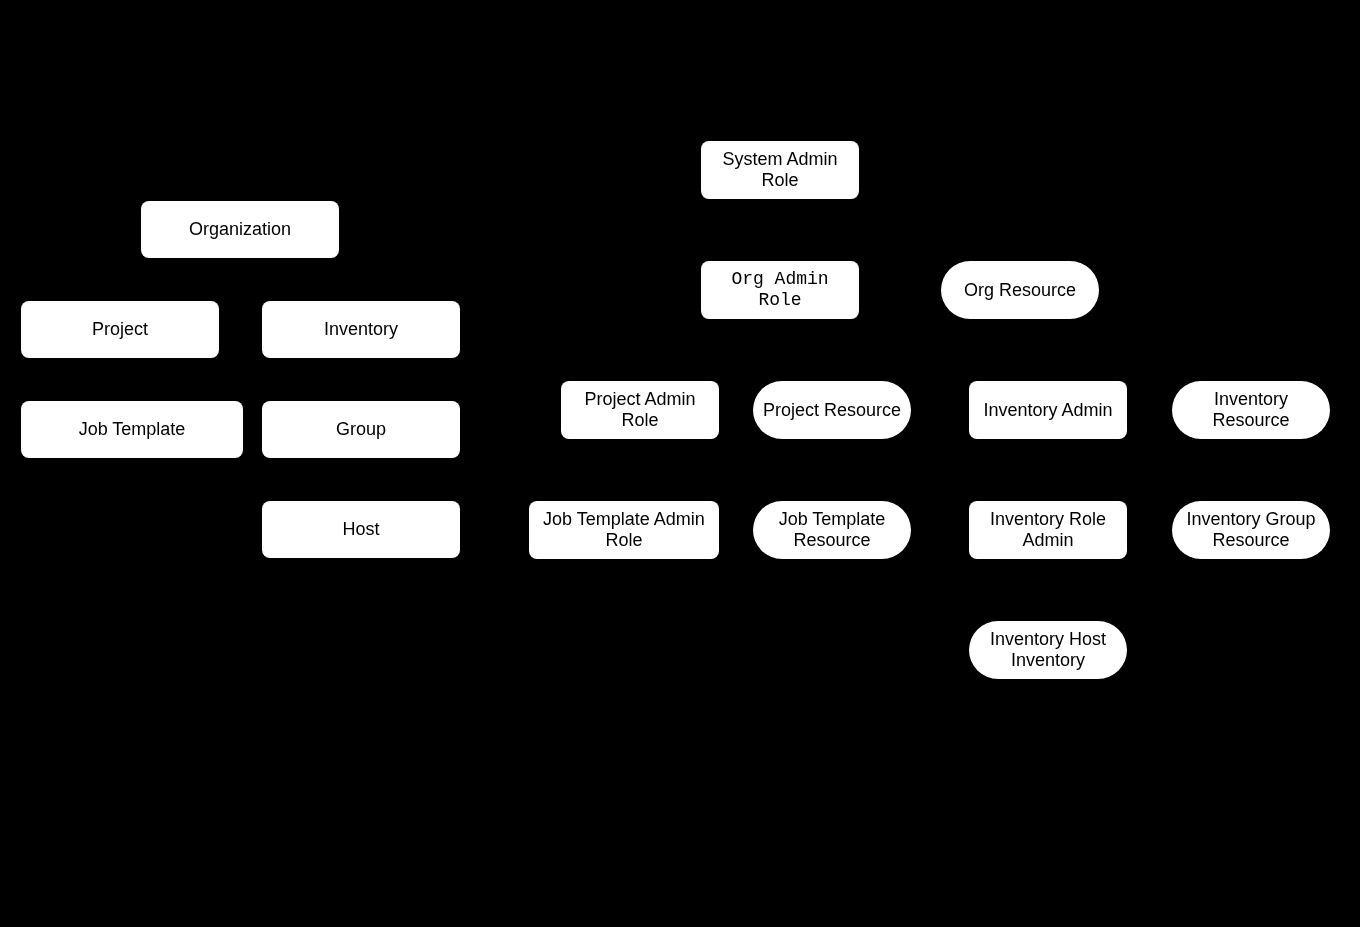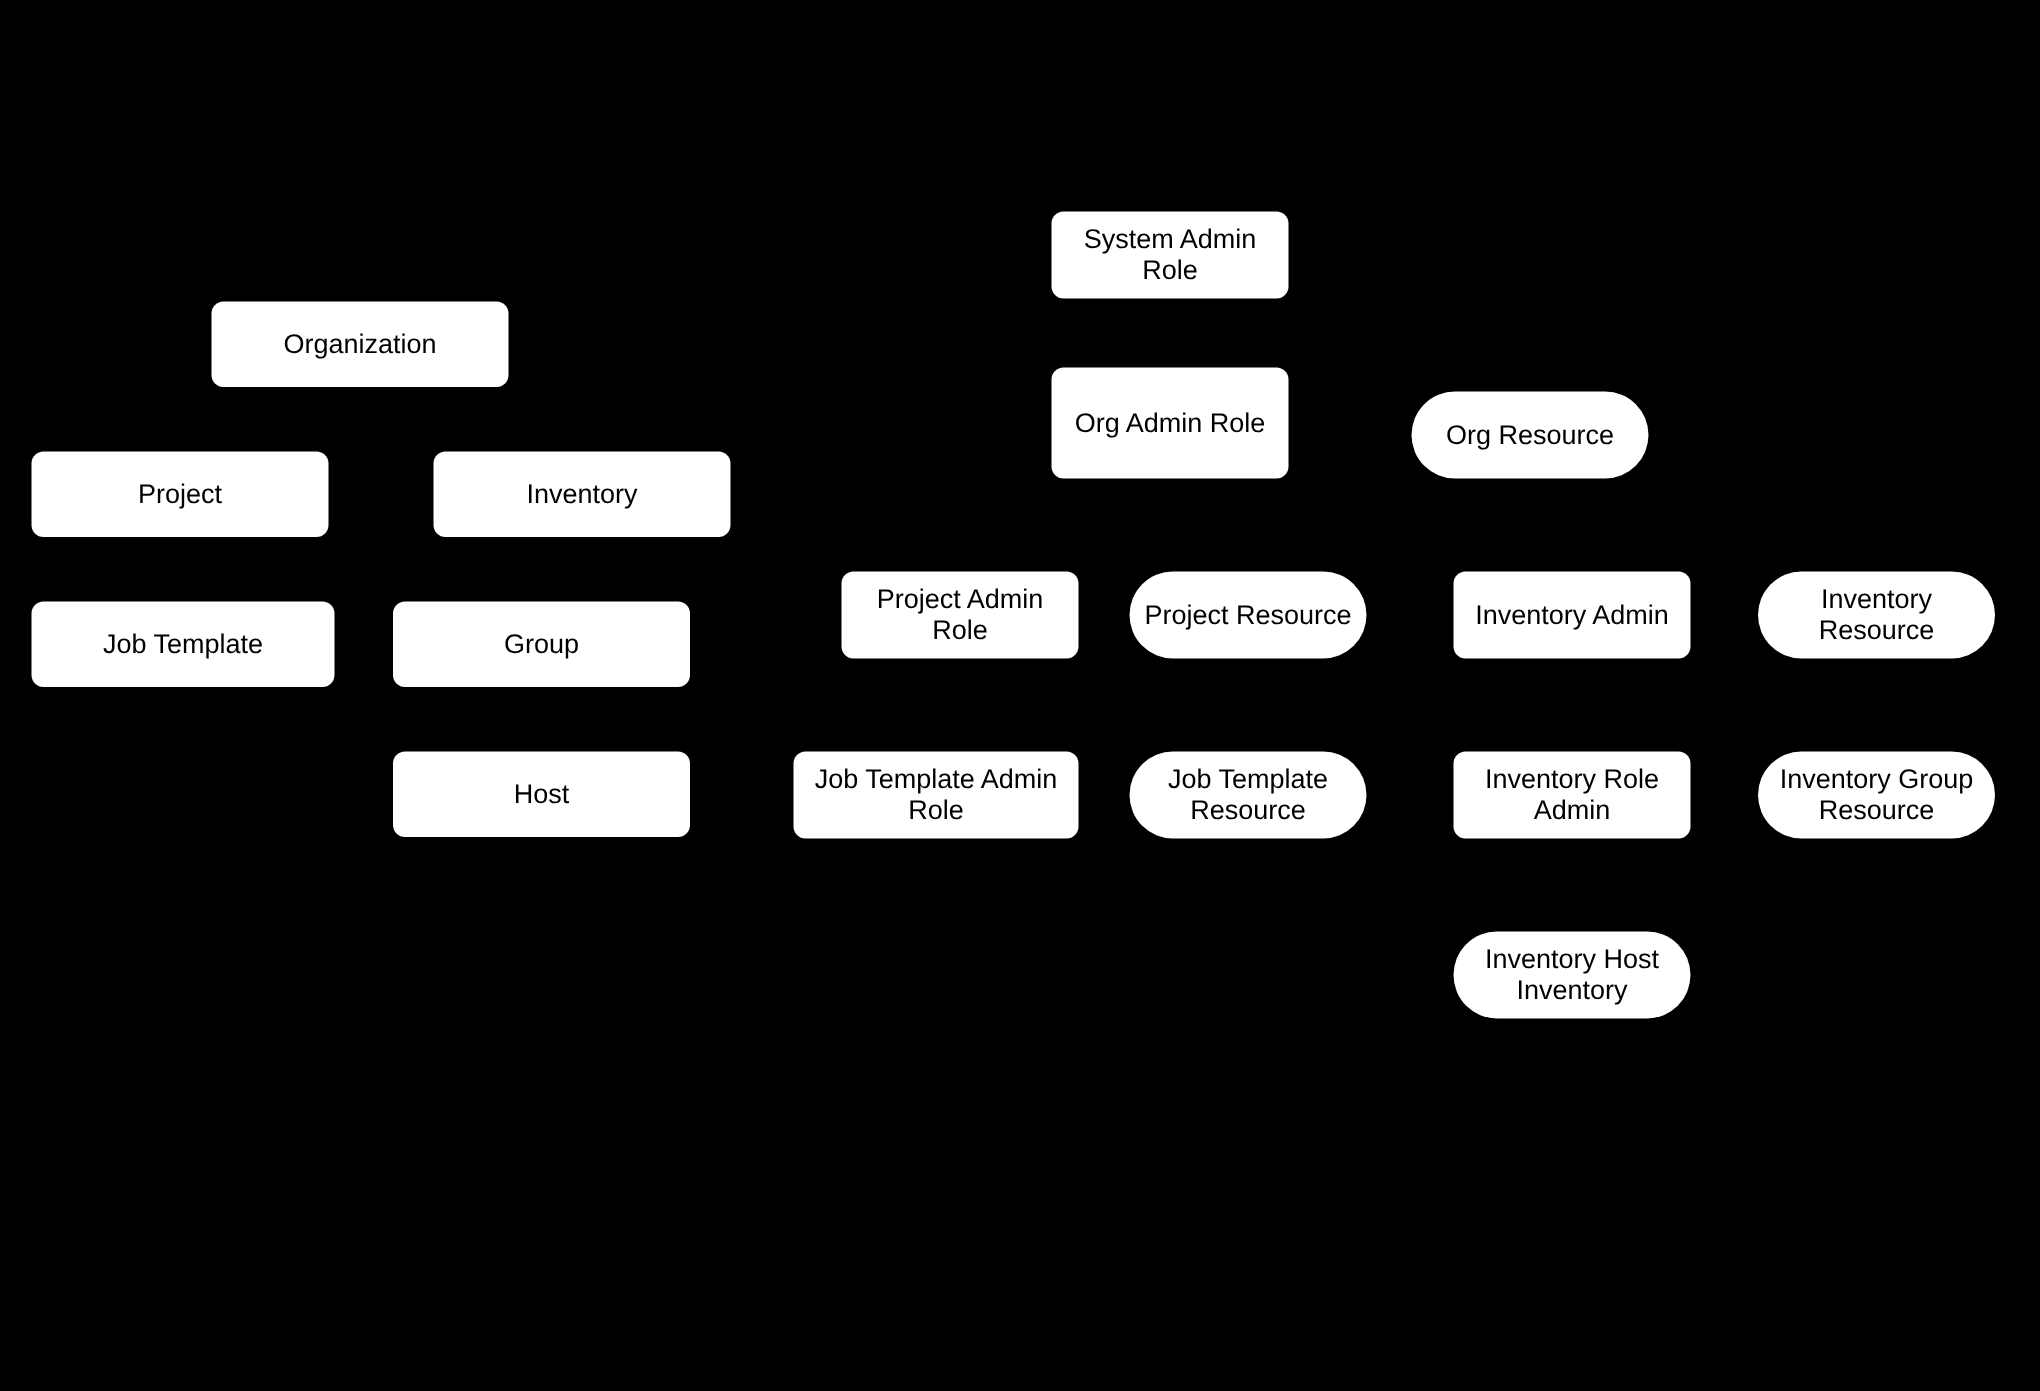--- a/index.html
+++ b/index.html
@@ -27,28 +27,28 @@
     line-height: 21px;
     box-sizing: border-box;
     padding: 0 6px;
   }
   .rect { border-radius: 8px; }
   .pill { border-radius: 29px; }
 
   
   .n-organization          { left: 141px; top: 201px; width: 198px; height: 57px; }
   .n-project               { left: 21px;  top: 301px; width: 198px; height: 57px; }
-  .n-inventory             { left: 262px; top: 301px; width: 198px; height: 57px; margin-left: 27px; }
-  .n-job-template          { left: 21px;  top: 401px; width: 202px; height: 57px; }
+  .n-inventory             { left: 262px; top: 301px; width: 198px; height: 57px; }
+  .n-job-template          { left: 21px;  top: 401px; width: 222px; height: 57px; }
   .n-group                 { left: 262px; top: 401px; width: 198px; height: 57px; }
   .n-host                  { left: 262px; top: 501px; width: 198px; height: 57px; }
 
   
   .n-system-admin-role         { left: 701px;  top: 141px; width: 158px; height: 58px; }
-  .n-org-admin-role            { left: 701px;  top: 245px; width: 158px; height: 74px; }
+  .n-org-admin-role            { left: 701px;  top: 261px; width: 158px; height: 58px; font-family: Liberation Mono, monospace; }
   .n-org-resource              { left: 941px;  top: 261px; width: 158px; height: 58px; }
   .n-project-admin-role        { left: 561px;  top: 381px; width: 158px; height: 58px; }
   .n-project-resource          { left: 753px;  top: 381px; width: 158px; height: 58px; }
   .n-inventory-admin           { left: 969px;  top: 381px; width: 158px; height: 58px; text-align: center; }
   .n-inventory-resource        { left: 1172px; top: 381px; width: 158px; height: 58px; }
   .n-job-template-admin-role   { left: 529px;  top: 501px; width: 190px; height: 58px; }
   .n-job-template-resource     { left: 753px;  top: 501px; width: 158px; height: 58px; }
   .n-inventory-group-admin     { left: 969px;  top: 501px; width: 158px; height: 58px; }
   .n-inventory-group-resource  { left: 1172px; top: 501px; width: 158px; height: 58px; }
   .n-inventory-host-resource   { left: 969px;  top: 621px; width: 158px; height: 58px; }

